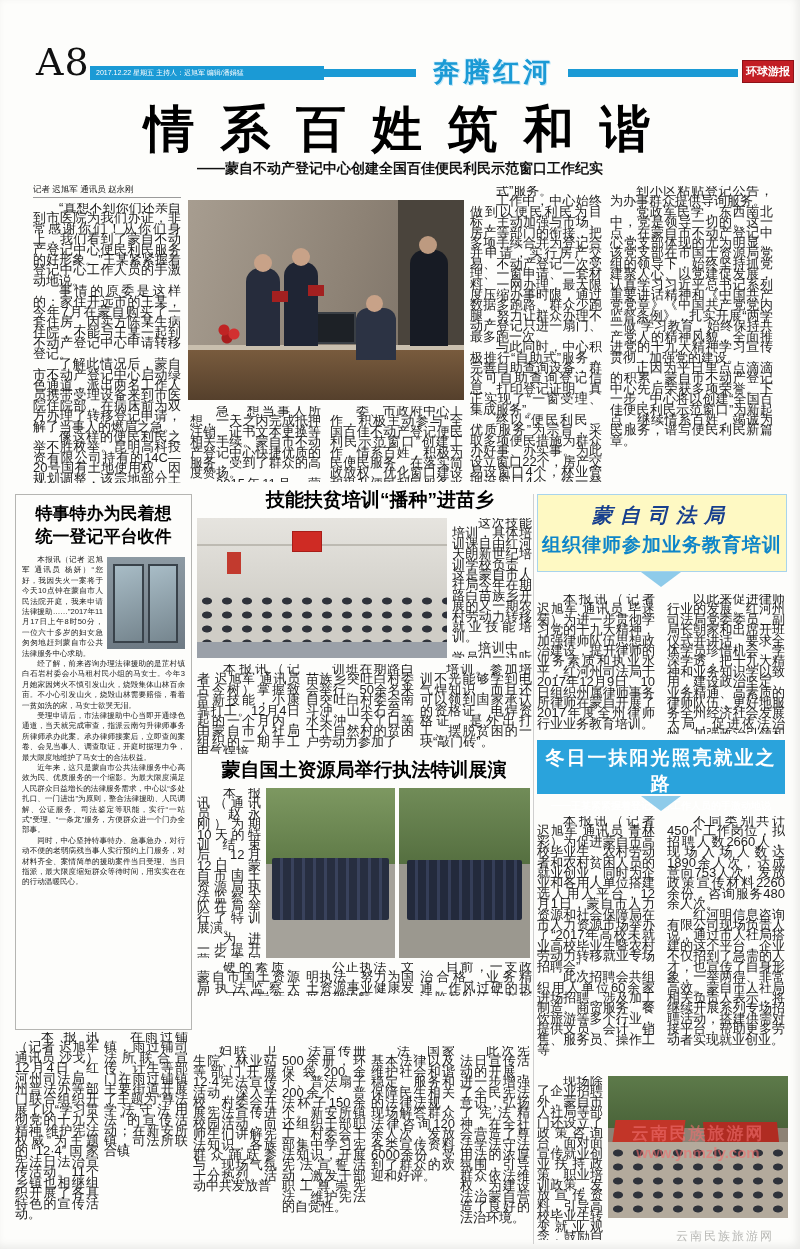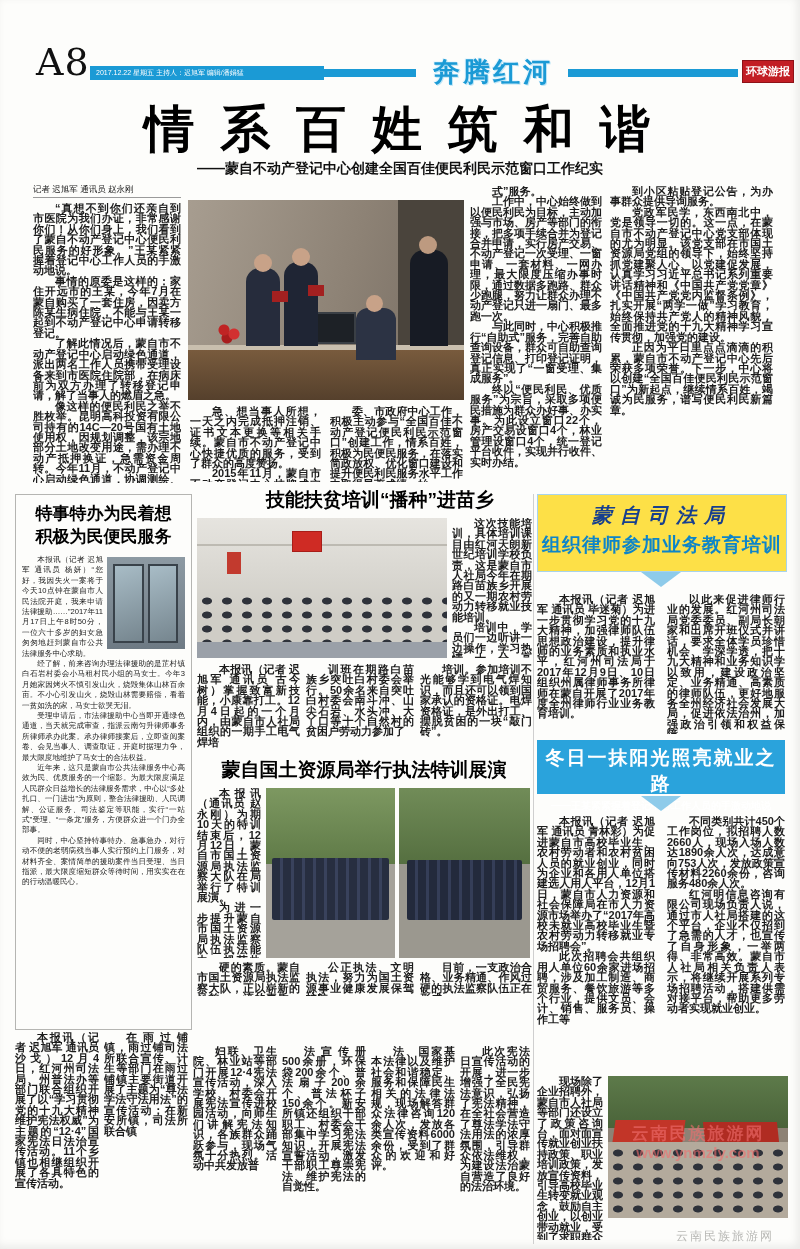--- a/index.html
+++ b/index.html
@@ -14,31 +14,31 @@
   .section-title{font-size:27px;font-weight:900;color:#1b9ad5;letter-spacing:3px;
       text-shadow:1px 1px 0 #bfe6f7, -1px -1px 0 #e8f6fd;}
   .redbadge{background:#c21d24;color:#fff;font-weight:700;font-size:11px;text-align:center;line-height:21px;border:1px solid #8e1218;}
   
   .main-headline{width:800px;text-align:center;font-size:50px;font-weight:900;color:#000;letter-spacing:6px;}
   .main-sub{width:800px;text-align:center;font-size:14px;font-weight:700;color:#111;}
   .byline{font-size:8.5px;color:#222;}
   .rule{background:#9a9a9a;height:1px;}
   .vrule{background:#cfcfcf;width:1px;}
   
-  .col{position:absolute;font-size:11px;line-height:10.4px;text-align:justify;overflow:hidden;color:#1c1c1c;font-weight:bold;}
+  .col{position:absolute;font-size:13px;line-height:10.4px;text-align:justify;overflow:hidden;color:#1c1c1c;}
   .col p{margin:0;text-indent:2em;}
   .headline-m{position:absolute;text-align:center;font-size:19px;font-weight:900;color:#000;}
   .box-article{position:absolute;border:1px solid #b5b5b2;padding:6px 6px 4px 6px;background:#fdfdfb;}
   .box-article h2{margin:2px 0 6px 0;font-size:17px;line-height:1.35;font-weight:900;text-align:center;color:#000;}
   .box-article .bodytxt{font-size:7.6px;line-height:10.4px;text-align:justify;}
   .box-article .bodytxt p{margin:0;text-indent:2em;}
   .boxphoto{float:right;width:78px;height:92px;margin:2px 0 3px 4px;background:linear-gradient(#8d9aa3,#6e7a84);position:relative;}
   .boxphoto i{position:absolute;top:8%;bottom:6%;width:34%;border:2px solid #39424a;background:linear-gradient(160deg,#a8bcc6,#76868f);}
   
-  .lightbox{background:#fde047;border:1px solid #a8d4ec;text-align:center;}
+  .lightbox{background:#fef9c3;border:1px solid #a8d4ec;text-align:center;}
   .lightbox .script{font-family:"DejaVu Serif",serif;font-style:italic;font-weight:700;font-size:20px;color:#173f8e;letter-spacing:8px;margin-top:7px;}
   .lightbox .t2{font-size:19px;font-weight:900;color:#0d85c9;letter-spacing:1px;margin-top:3px;}
   .bluebox{background:#2aa3dc;text-align:center;color:#fff;}
   .bluebox .t1{font-size:19px;font-weight:900;letter-spacing:2px;padding-top:5px;}
   .bluebox .t2{font-size:10px;font-weight:700;margin-top:2px;}
   .tri{width:0;height:0;border-left:20px solid transparent;border-right:20px solid transparent;border-top:15px solid #8ecbea;}
   
   .photo{position:absolute;overflow:hidden;background:#8d8275;}
   .crowd{background-image:radial-gradient(#2e323a 4.5px,rgba(0,0,0,0) 5.5px);background-size:20px 14px;}
   .wm{position:absolute;left:0;right:0;text-align:center;font-weight:700;color:rgba(240,110,110,.6);}
@@ -99,21 +99,21 @@
       <p>与此同时，中心积极推行“自助式”服务，完善自助查询设备，群众可自助查询登记信息、打印登记证明，真正实现了“一窗受理、集成服务”。</p>
       <p>终以“便民利民、优质服务”为宗旨，采取多项便民措施为群众办好事、办实事。为此设立窗口22个，房产交易设窗口4个，林业管理设窗口4个，统一登记平台收件，实现并行收件、实时办结。</p>
     </div>
   <div class="col" style="left:610px;top:186px;width:163px;height:296px;">
       <p>到小区粘贴登记公告，为办事群众提供导询服务。</p>
       <p>党政军民学，东西南北中，党是领导一切的。这一点，在蒙自市不动产登记中心党支部体现的尤为明显。该党支部在市国土资源局党组的领导下，始终坚持抓党建聚人心、以党建促发展，认真学习习近平总书记系列重要讲话精神和《中国共产党党章》《中国共产党党内监督条例》，扎实开展“两学一做”学习教育，始终保持共产党人的精神风貌，全面推进党的十九大精神学习宣传贯彻，加强党的建设。</p>
       <p>正因为平日里点点滴滴的积累，蒙自市不动产登记中心先后荣获多项荣誉。下一步，中心将以创建“全国百佳便民利民示范窗口”为新起点，继续情系百姓，竭诚为民服务，谱写便民利民新篇章。</p>
     </div>
 
   <div class="box-article" style="left:15px;top:494px;width:163px;height:524px;">
-    <h2><span>特事特办为民着想</span><br><span>积极为民便民服务</span></h2>
+    <h2><span>特事特办为民着想</span><br><span>统一登记平台收件</span></h2>
     <div class="boxphoto">
         <i style="left:8%;"></i>
         <i style="left:52%;"></i>
       </div>
     <div class="bodytxt">
         <p>本报讯（记者 迟旭军 通讯员 杨妍）“您好，我因失火一案将于今天10点钟在蒙自市人民法院开庭，我来申请法律援助……”2017年11月17日上午8时50分，一位六十多岁的妇女急匆匆地赶到蒙自市公共法律服务中心求助。</p>
         <p>经了解，前来咨询办理法律援助的是芷村镇白石岩村委会小马租村民小组的马女士。今年3月她家因烤火不慎引发山火，烧毁集体山林百余亩。不小心引发山火，烧毁山林需要赔偿，看着一贫如洗的家，马女士欲哭无泪。</p>
         <p>受理申请后，市法律援助中心当即开通绿色通道，当天就完成审查，指派云南匀升律师事务所律师承办此案。承办律师接案后，立即查阅案卷、会见当事人、调查取证，开庭时据理力争，最大限度地维护了马女士的合法权益。</p>
         <p>近年来，这只是蒙自市公共法律服务中心高效为民、优质服务的一个缩影。为最大限度满足人民群众日益增长的法律服务需求，中心以“多处扎口、一门进出”为原则，整合法律援助、人民调解、公证服务、司法鉴定等职能，实行“一站式”受理、“一条龙”服务，方便群众进一个门办全部事。</p>
         <p>同时，中心坚持特事特办、急事急办，对行动不便的老弱病残当事人实行预约上门服务，对材料齐全、案情简单的援助案件当日受理、当日指派，最大限度缩短群众等待时间，用实实在在的行动温暖民心。</p>

